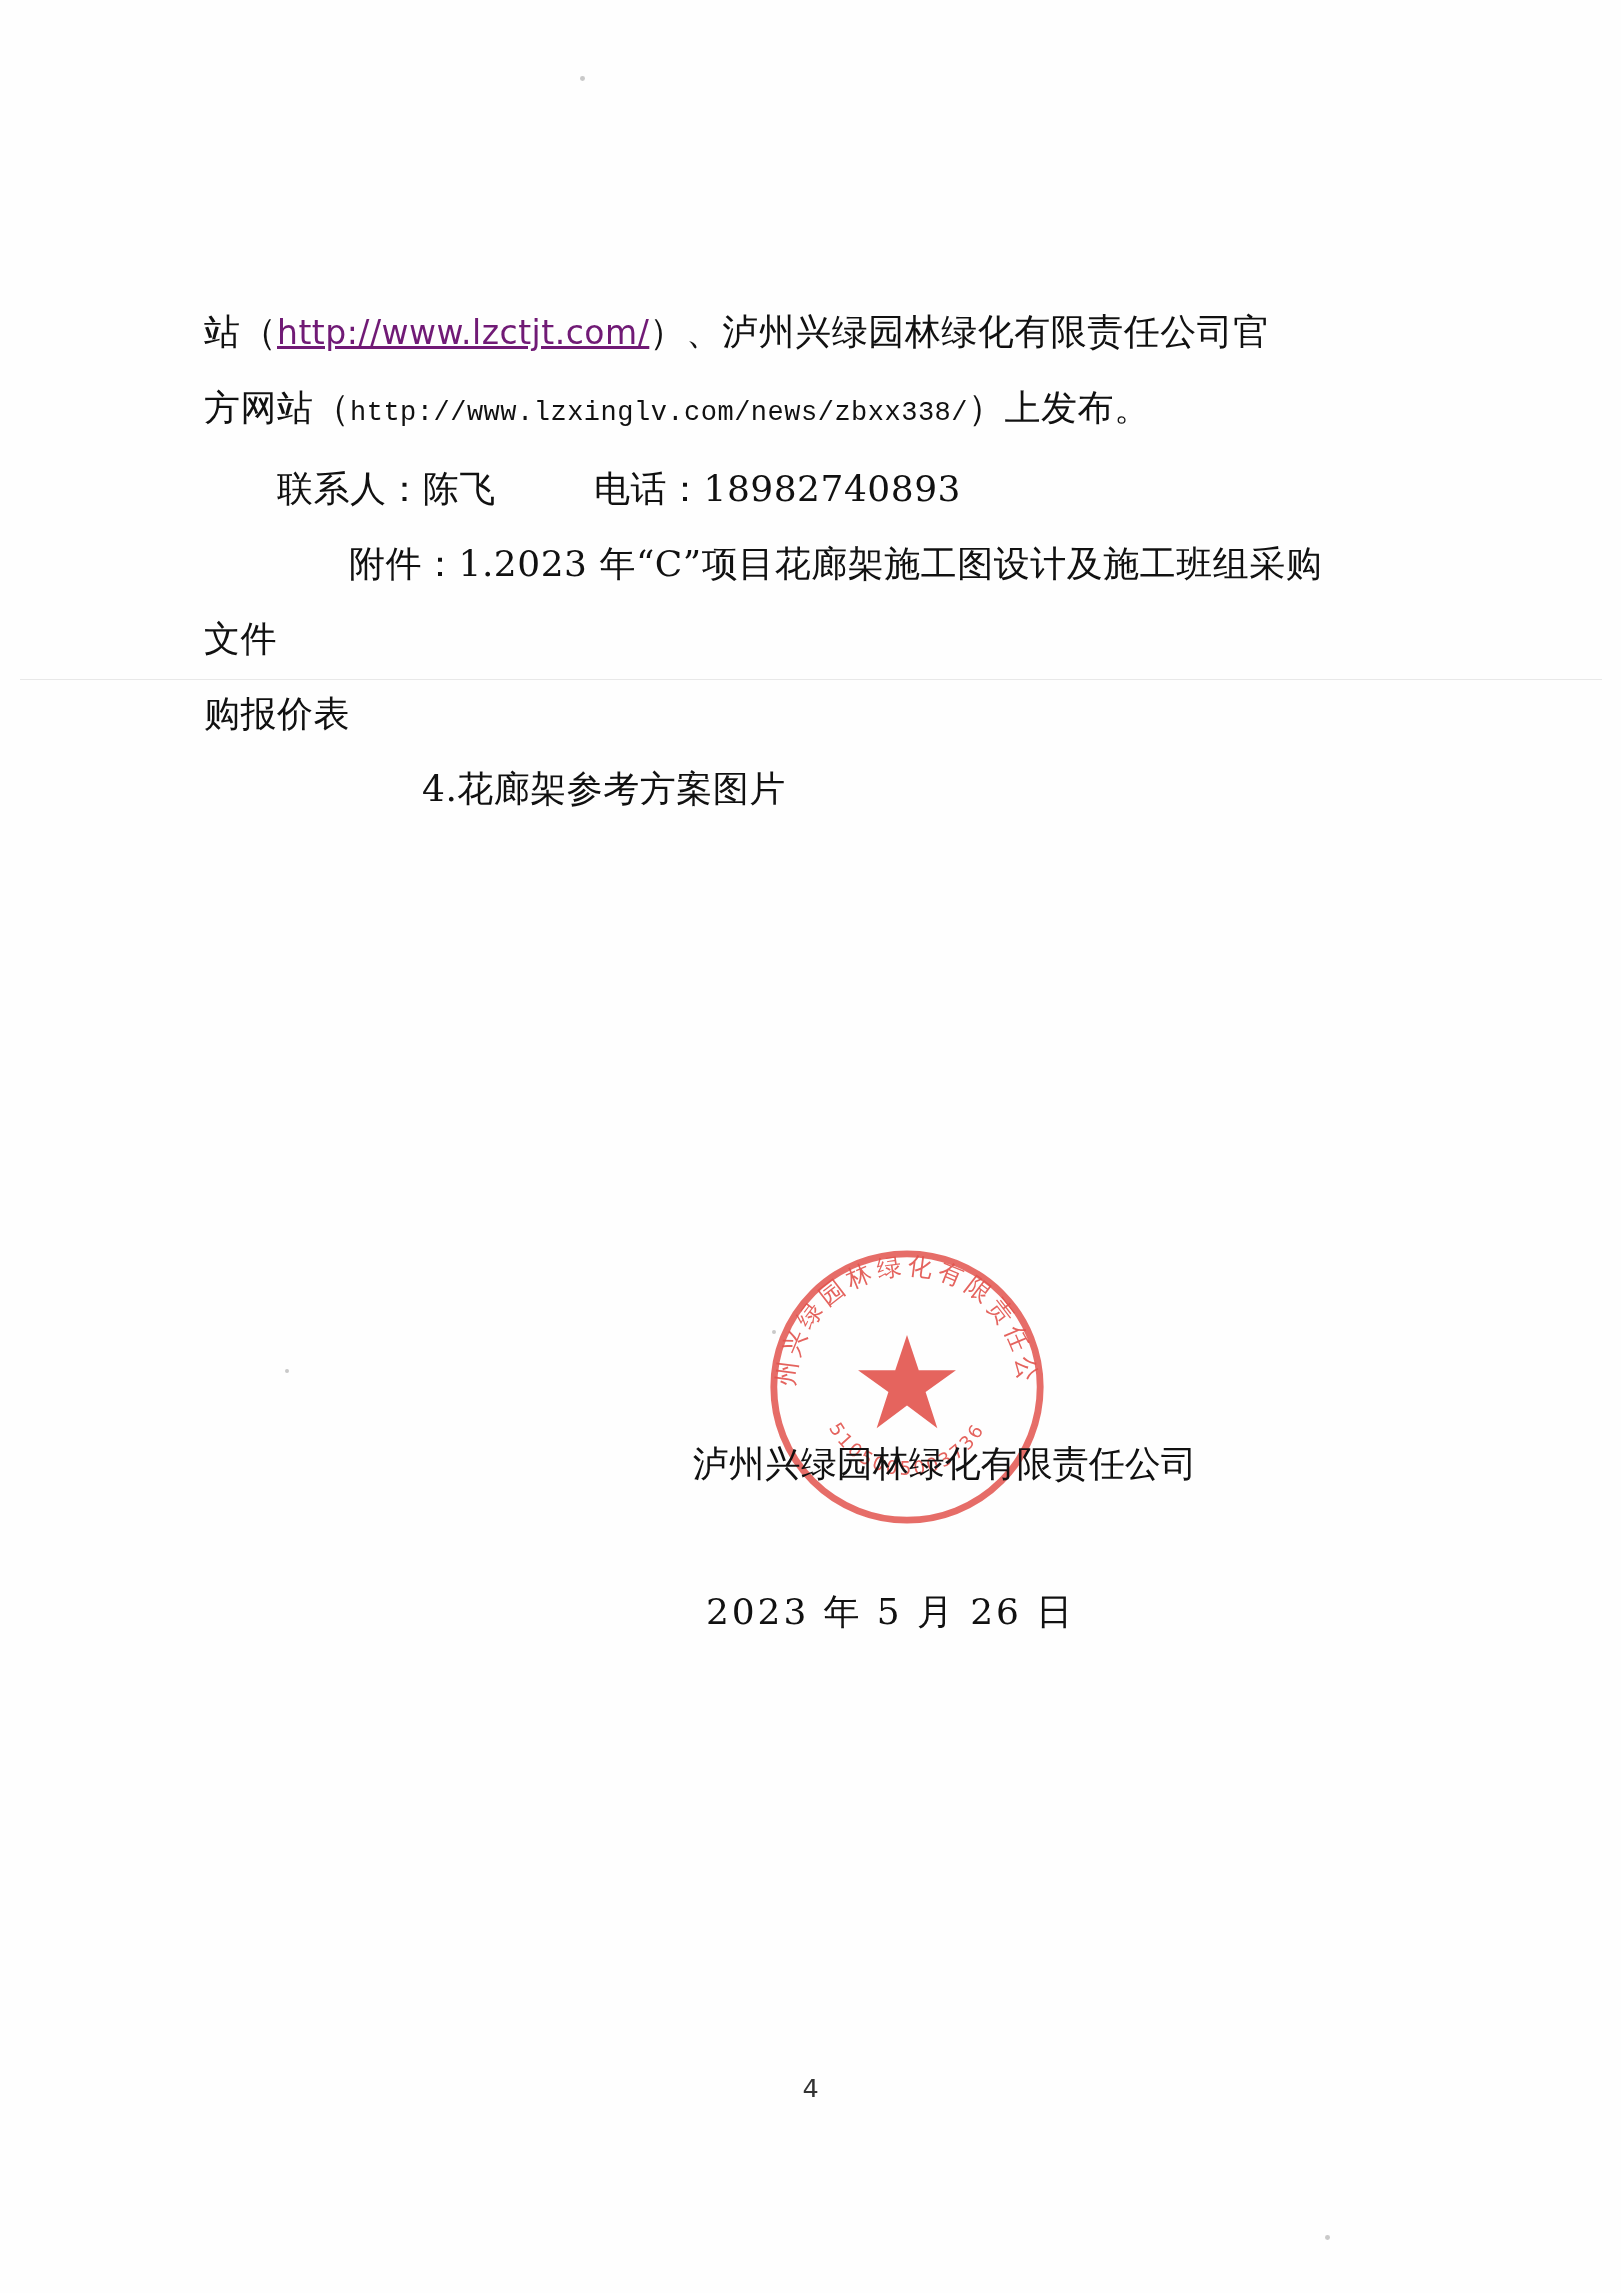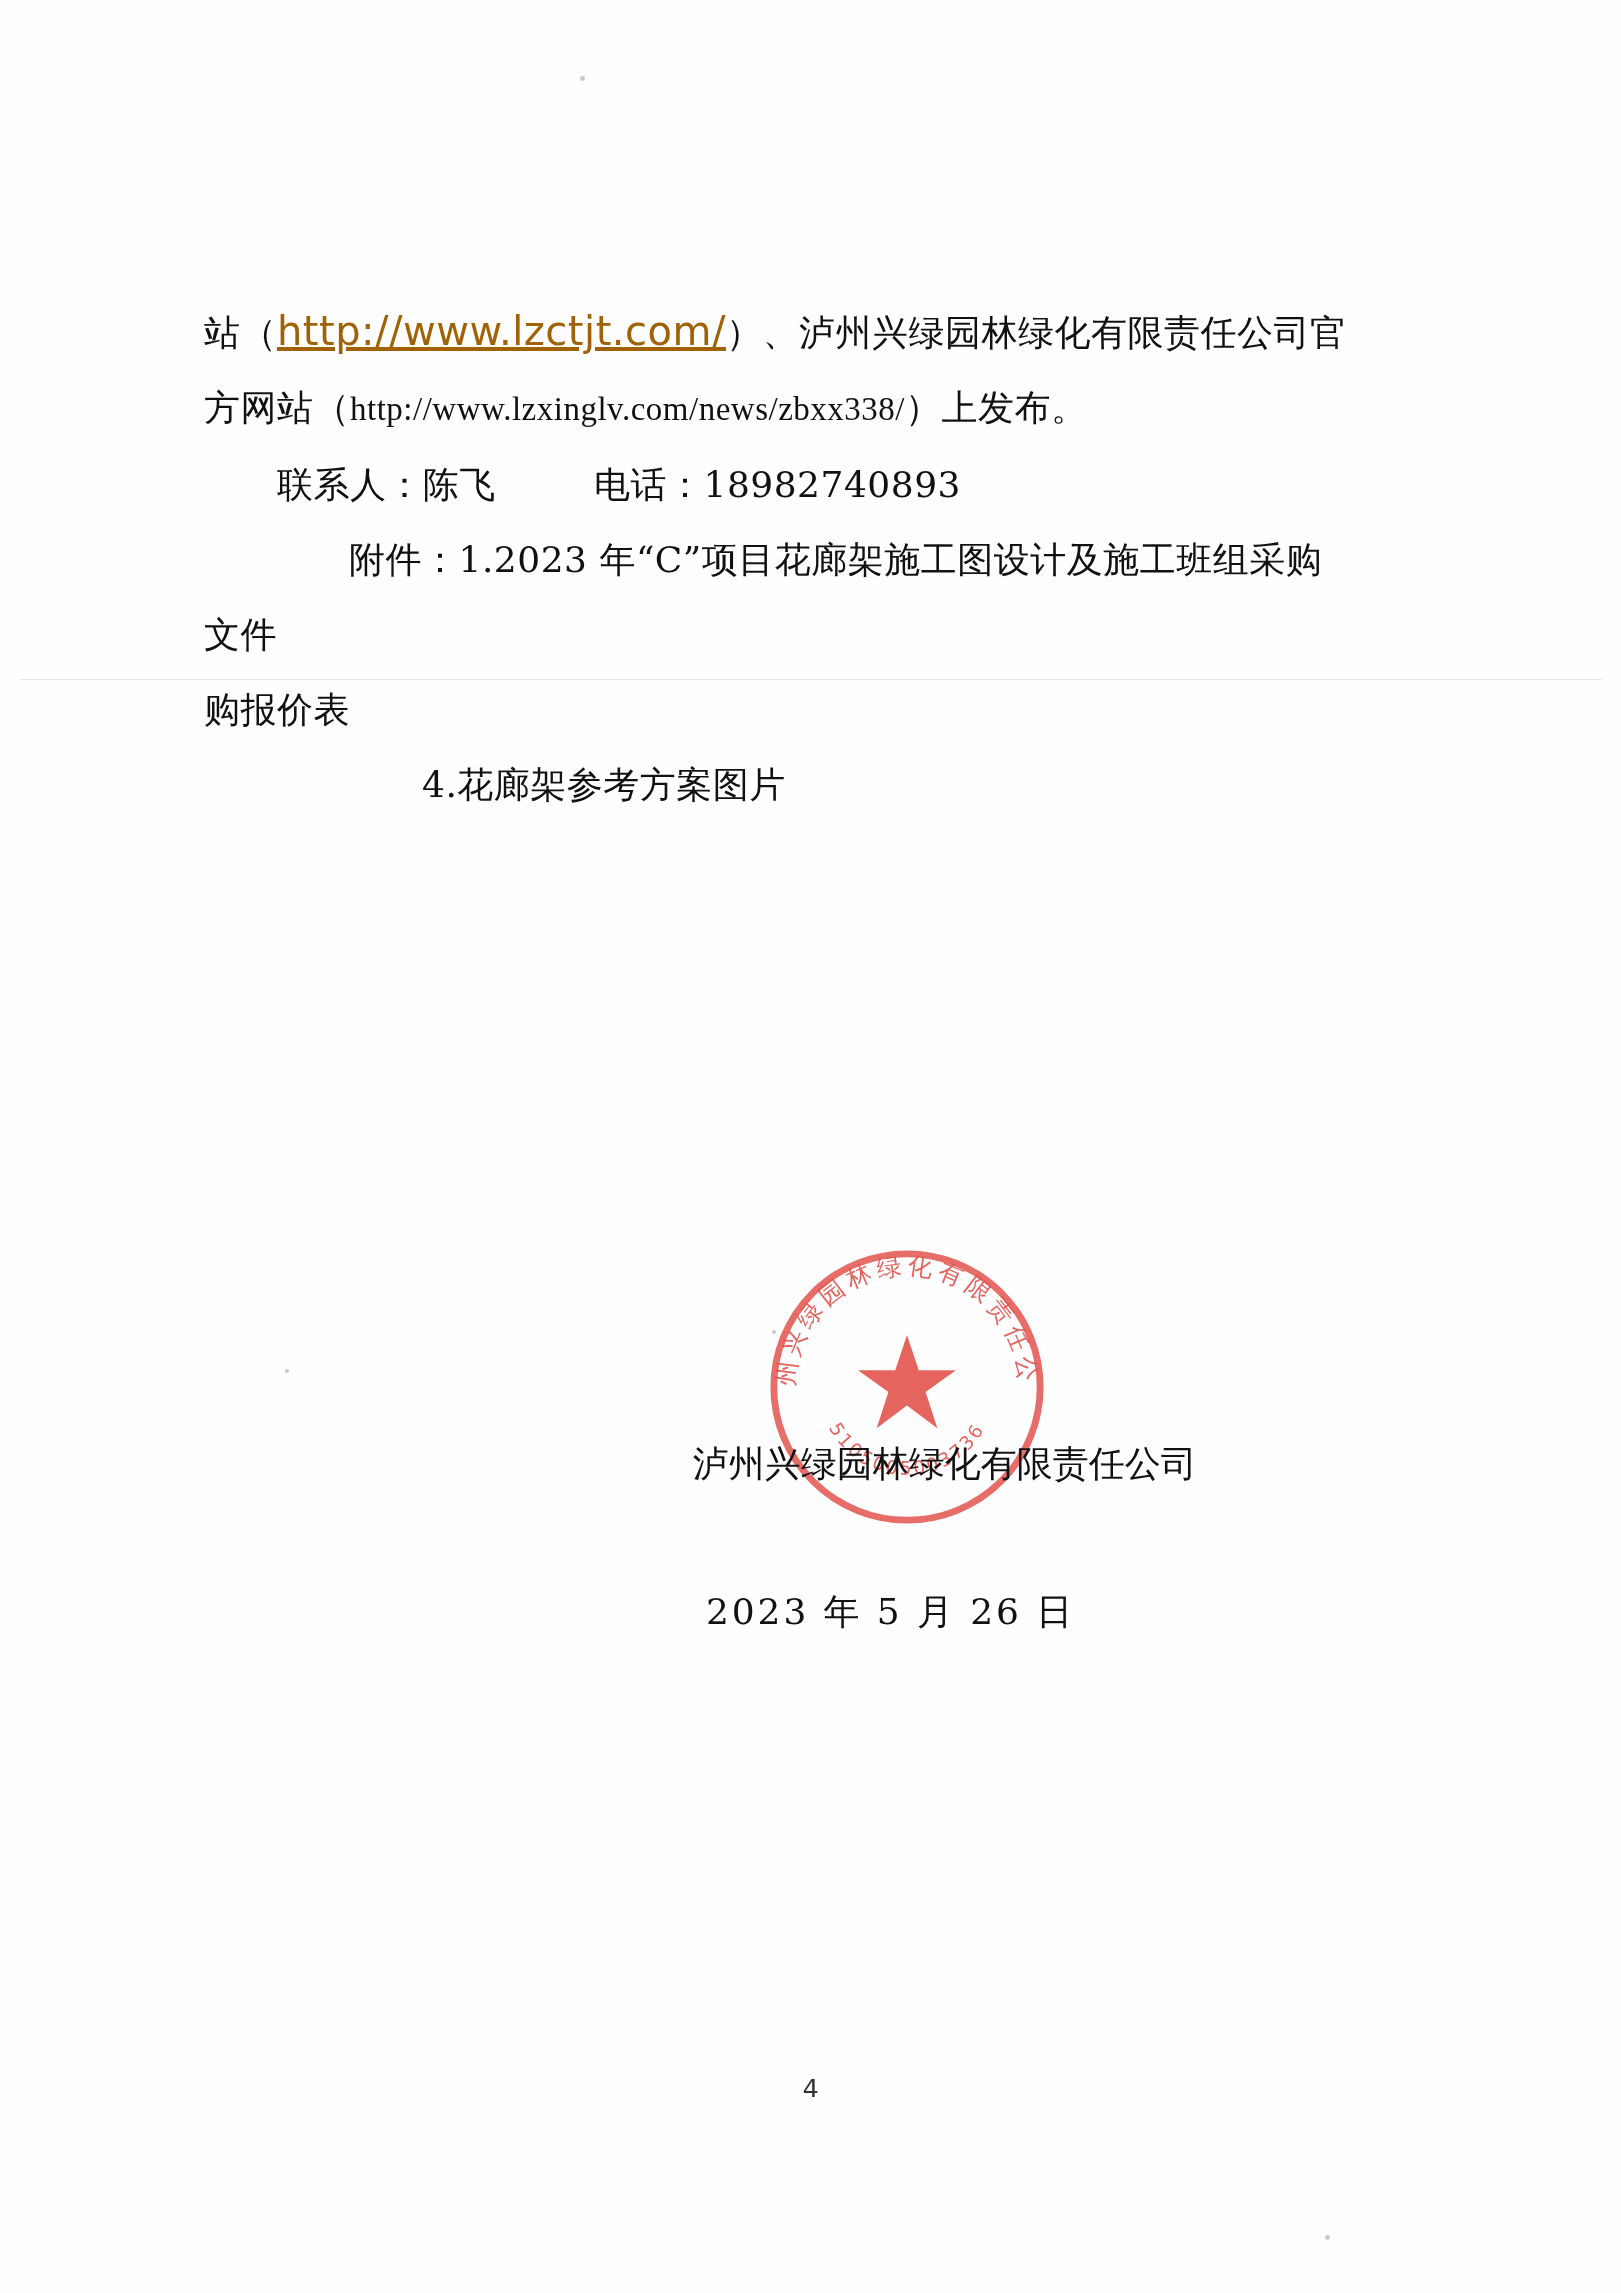--- a/index.html
+++ b/index.html
@@ -29,28 +29,28 @@
     font-size: 36px;
     line-height: 75px;
     letter-spacing: 0.5px;
     white-space: pre;
     font-family: "DejaVu Serif", serif;
   }
   .indent1 { padding-left: 73px; }
   .indent2 { padding-left: 145px; }
   .indent3 { padding-left: 218px; }
   .link {
-    color: #a16207;
+    color: #701a75;
     text-decoration: underline;
     font-family: "DejaVu Sans", sans-serif;
-    font-size: 40px;
+    font-size: 33px;
   }
   .url-plain {
-    font-family: Liberation Serif, serif;
-    font-size: 33px;
+    font-family: Liberation Mono, monospace;
+    font-size: 27px;
   }
   .heading {
     font-size: 37px;
     font-weight: bold;
     letter-spacing: 2px;
   }
   .sig {
     position: absolute;
     left: 647px;
     top: 1353px;

